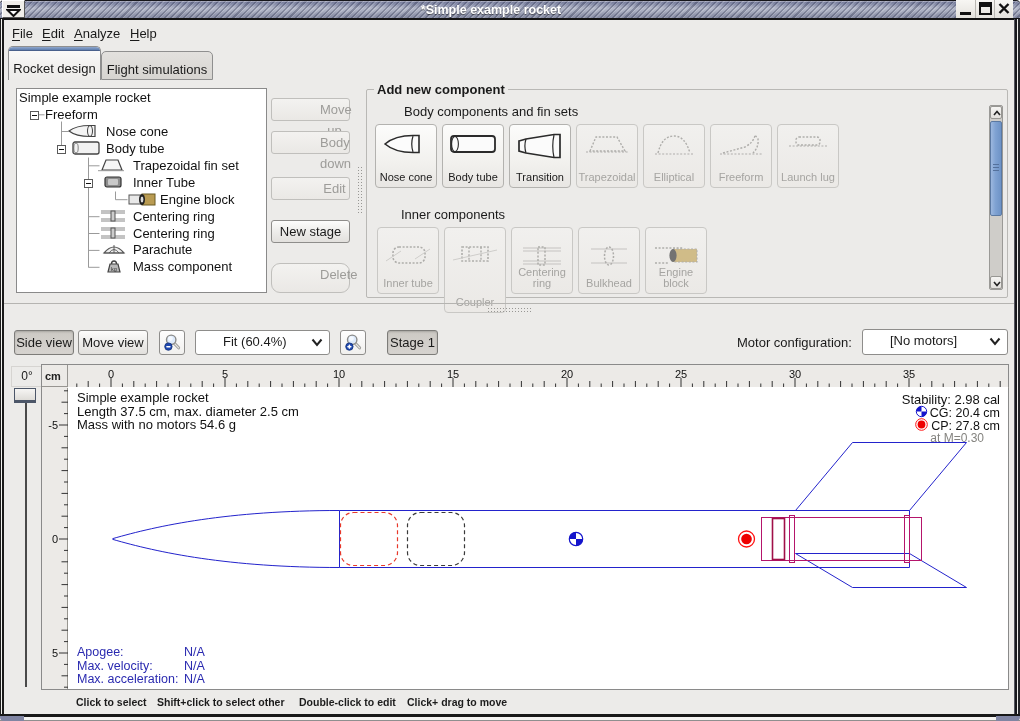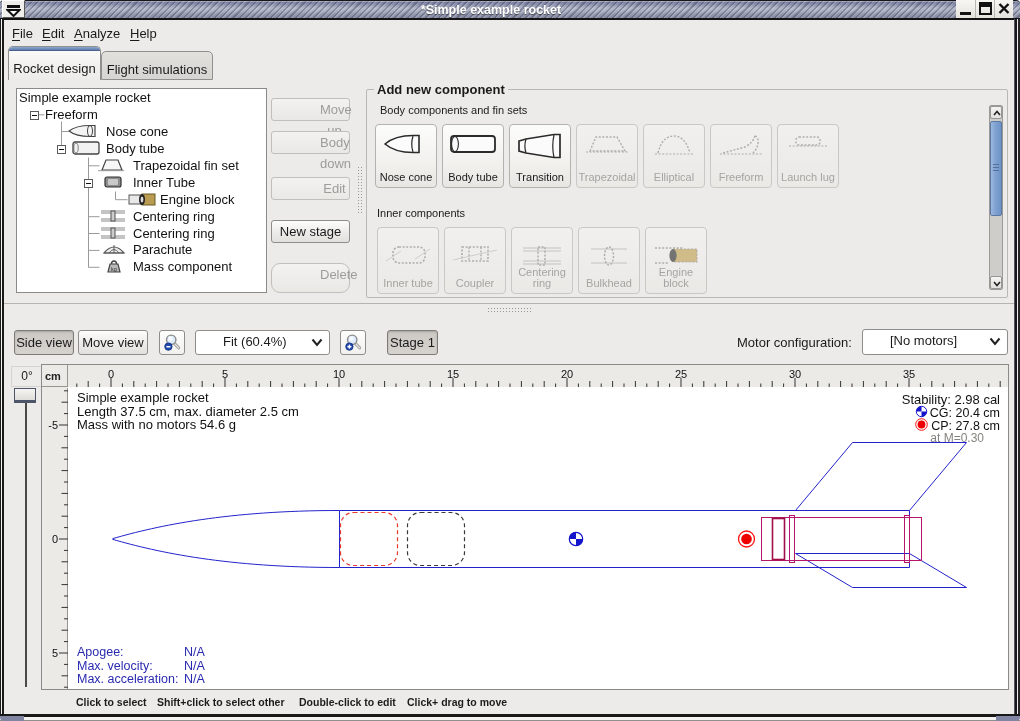--- a/index.html
+++ b/index.html
@@ -55,21 +55,21 @@
 .btn.pressed { background:linear-gradient(#ccc9c4,#d6d3cf); border-color:#7d7c79; box-shadow:inset 0 1px 2px rgba(0,0,0,0.18); }
 
 #tree { position:absolute; left:16px; top:88px; width:251px; height:205px; background:#fff; border:1px solid #8a8a8a; font-size:13px; color:#111; }
 #tree .row { position:absolute; white-space:nowrap; }
 #tree svg.lines { position:absolute; left:0; top:0; }
 .handle { position:absolute; width:9px; height:9px; background:#fff; border:1px solid #5a5a5a; }
 .handle::after { content:""; position:absolute; left:1px; right:1px; top:3px; height:1px; background:#111; }
 
 #gbox { position:absolute; left:366px; top:89px; width:642px; height:209px; border:1px solid #b9b8b5; border-radius:2px; }
 #gbox-legend { position:absolute; left:374px; top:82px; font-size:13px; font-weight:bold; color:#1a1a1a; background:#ecebe9; padding:0 3px; }
-.seclabel { position:absolute; font-size:11px; color:#1a1a1a; }
+.seclabel { position:absolute; font-size:13px; color:#1a1a1a;margin-left:24px; }
 .cbtn { position:absolute; width:62px; height:64px; border:1px solid #b3b2af; border-radius:4px;
   background:linear-gradient(#fcfcfb,#f2f1ee 60%,#e8e6e3); }
 .cbtn.dis { border-color:#c9c8c5; background:linear-gradient(#f1f0ee,#ebe9e6); }
 .cbtn .cap { position:absolute; left:0; right:0; bottom:4px; font-size:11px; color:#1a1a1a; text-align:center; line-height:11px;}
 .cbtn.dis .cap { color:#a5a4a1; }
 .cbtn svg { position:absolute; left:50%; top:8px; transform:translateX(-50%); }
 .cbtn.dis svg { opacity:0.8; }
 .cbtn.r2 svg { top:16px; }
 
 #sbar { position:absolute; left:989px; top:105px; width:14px; height:185px; background:#cfcdc9; border:1px solid #9a9996; border-radius:2px;}
@@ -318,21 +318,21 @@
       </svg>
       <div class="cap">Launch lug</div>
     </div>
   <div class="cbtn dis r2" style="left:377px;top:227px;height:67px;">
       <svg width="46" height="22" viewBox="0 0 46 22">
         <rect x="8" y="3" width="32" height="16" rx="6" fill="none" stroke="#9f9e9b" stroke-width="1.6" stroke-dasharray="2 1.6"></rect>
         <path d="M1 17 L16 7 M30 15 L45 5" stroke="#c6c5c2" stroke-width="1"></path>
       </svg>
       <div class="cap">Inner tube</div>
     </div>
-<div class="cbtn dis r2" style="left:444px;top:227px;height:67px;">
+<div class="cbtn dis r2" style="left:444px;top:227px;height:86px;">
       <svg width="46" height="20" viewBox="0 0 46 20">
         <rect x="10" y="3" width="26" height="14" fill="none" stroke="#9f9e9b" stroke-width="1.6" stroke-dasharray="2 1.6"></rect>
         <path d="M17 3 L17 17 M29 3 L29 17" stroke="#9f9e9b" stroke-width="1.4" stroke-dasharray="2 1.6"></path>
         <path d="M1 16 L45 6" stroke="#c6c5c2" stroke-width="1"></path>
       </svg>
       <div class="cap">Coupler</div>
     </div>
 <div class="cbtn dis r2" style="left:511px;top:227px;height:67px;">
       <svg width="46" height="24" viewBox="0 0 46 24">
         <path d="M4 4 L42 4 M4 7 L42 7 M4 17 L42 17 M4 20 L42 20" stroke="#b9b8b5" stroke-width="1.1"></path>

